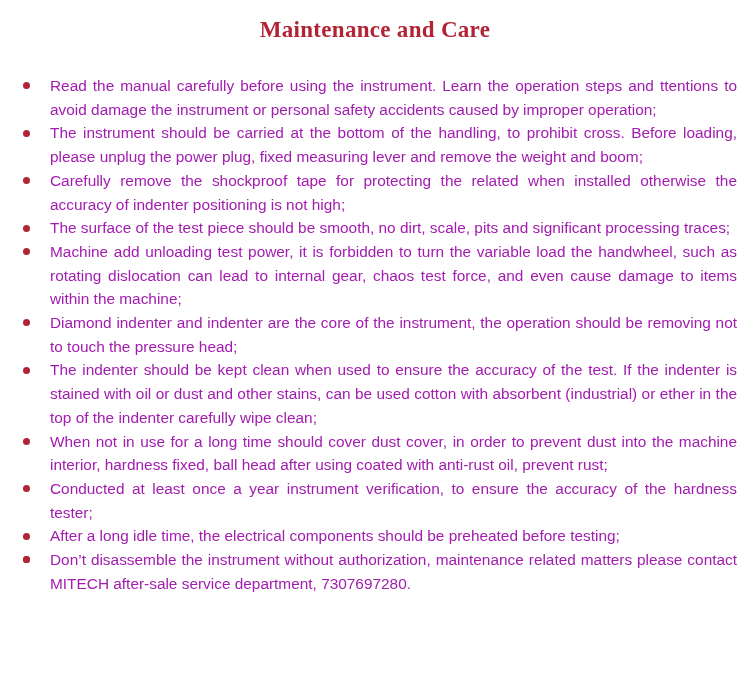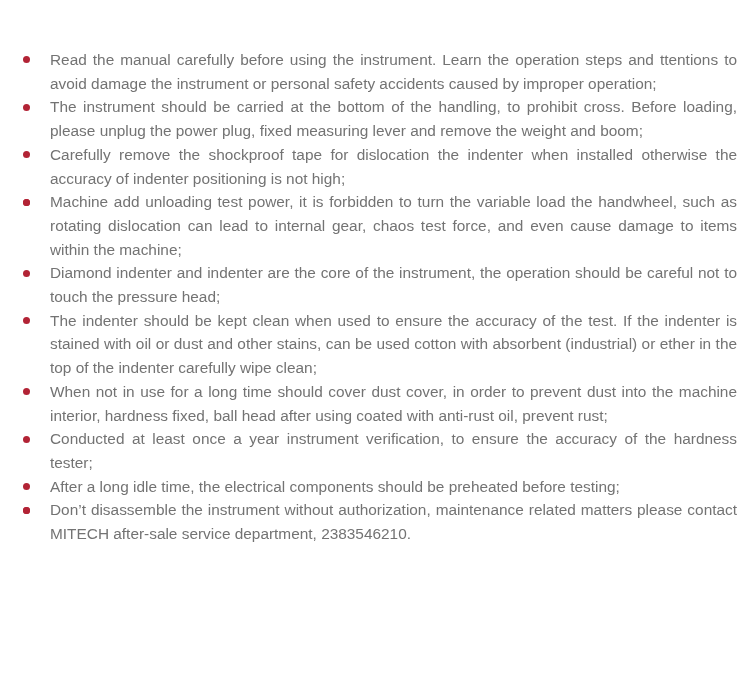--- a/index.html
+++ b/index.html
@@ -25,21 +25,21 @@
     font-family: "Liberation Serif", serif;
     font-weight: 700;
     font-size: 23px;
     letter-spacing: 0.3px;
     color: #b22335;
   }
   .care-list {
     list-style: none;
     margin: 31px 13px 0 50px;
     padding: 0;
-    color: #737373;
+    color: #a21caf;
     font-size: 15.4px;
     line-height: 23.7px;
     font-weight: 400;
   }
   .care-list li {
     position: relative;
     text-align: justify;
     text-justify: inter-word;
   }
   .bullet {
@@ -49,43 +49,45 @@
     width: 7px;
     height: 7px;
     border-radius: 50%;
     background: #b22335;
   }
 </style>
 </head>
 <body>
 
 <div class="page">
+  <h1 class="title">Maintenance and Care</h1>
   <ul class="care-list">
     <li>
       <span class="bullet"></span>
       <span>Read the manual carefully before using the instrument. Learn the operation steps and ttentions to avoid damage the instrument or personal safety accidents caused by improper operation;</span>
     </li>
     <li>
       <span class="bullet"></span>
       <span>The instrument should be carried at the bottom of the handling, to prohibit cross. Before loading, please unplug the power plug, fixed measuring lever and remove the weight and boom;</span>
     </li>
     <li>
       <span class="bullet"></span>
-      <span>Carefully remove the shockproof tape for dislocation the indenter when installed otherwise the accuracy of indenter positioning is not high;</span>
+      <span>Carefully remove the shockproof tape for protecting the related when installed otherwise the accuracy of indenter positioning is not high;</span>
     </li>
     <li>
       <span class="bullet"></span>
+      <span>The surface of the test piece should be smooth, no dirt, scale, pits and significant processing traces;</span>
     </li>
     <li>
       <span class="bullet"></span>
       <span>Machine add unloading test power, it is forbidden to turn the variable load the handwheel, such as rotating dislocation can lead to internal gear, chaos test force, and even cause damage to items within the machine;</span>
     </li>
     <li>
       <span class="bullet"></span>
-      <span>Diamond indenter and indenter are the core of the instrument, the operation should be careful not to touch the pressure head;</span>
+      <span>Diamond indenter and indenter are the core of the instrument, the operation should be removing not to touch the pressure head;</span>
     </li>
     <li>
       <span class="bullet"></span>
       <span>The indenter should be kept clean when used to ensure the accuracy of the test. If the indenter is stained with oil or dust and other stains, can be used cotton with absorbent (industrial) or ether in the top of the indenter carefully wipe clean;</span>
     </li>
     <li>
       <span class="bullet"></span>
       <span>When not in use for a long time should cover dust cover, in order to prevent dust into the machine interior, hardness fixed, ball head after using coated with anti-rust oil, prevent rust;</span>
     </li>
     <li>
@@ -94,16 +96,16 @@
     </li>
     <li>
       <span class="bullet"></span>
       <span>After a long idle time, the electrical components should be preheated before testing;</span>
     </li>
     <li>
       <span class="bullet"></span>
     </li>
     <li>
       <span class="bullet"></span>
-      <span>Don’t disassemble the instrument without authorization, maintenance related matters please contact MITECH after-sale service department, 2383546210.</span>
+      <span>Don’t disassemble the instrument without authorization, maintenance related matters please contact MITECH after-sale service department, 7307697280.</span>
     </li>
   </ul>
 </div>
 
 </body></html>

